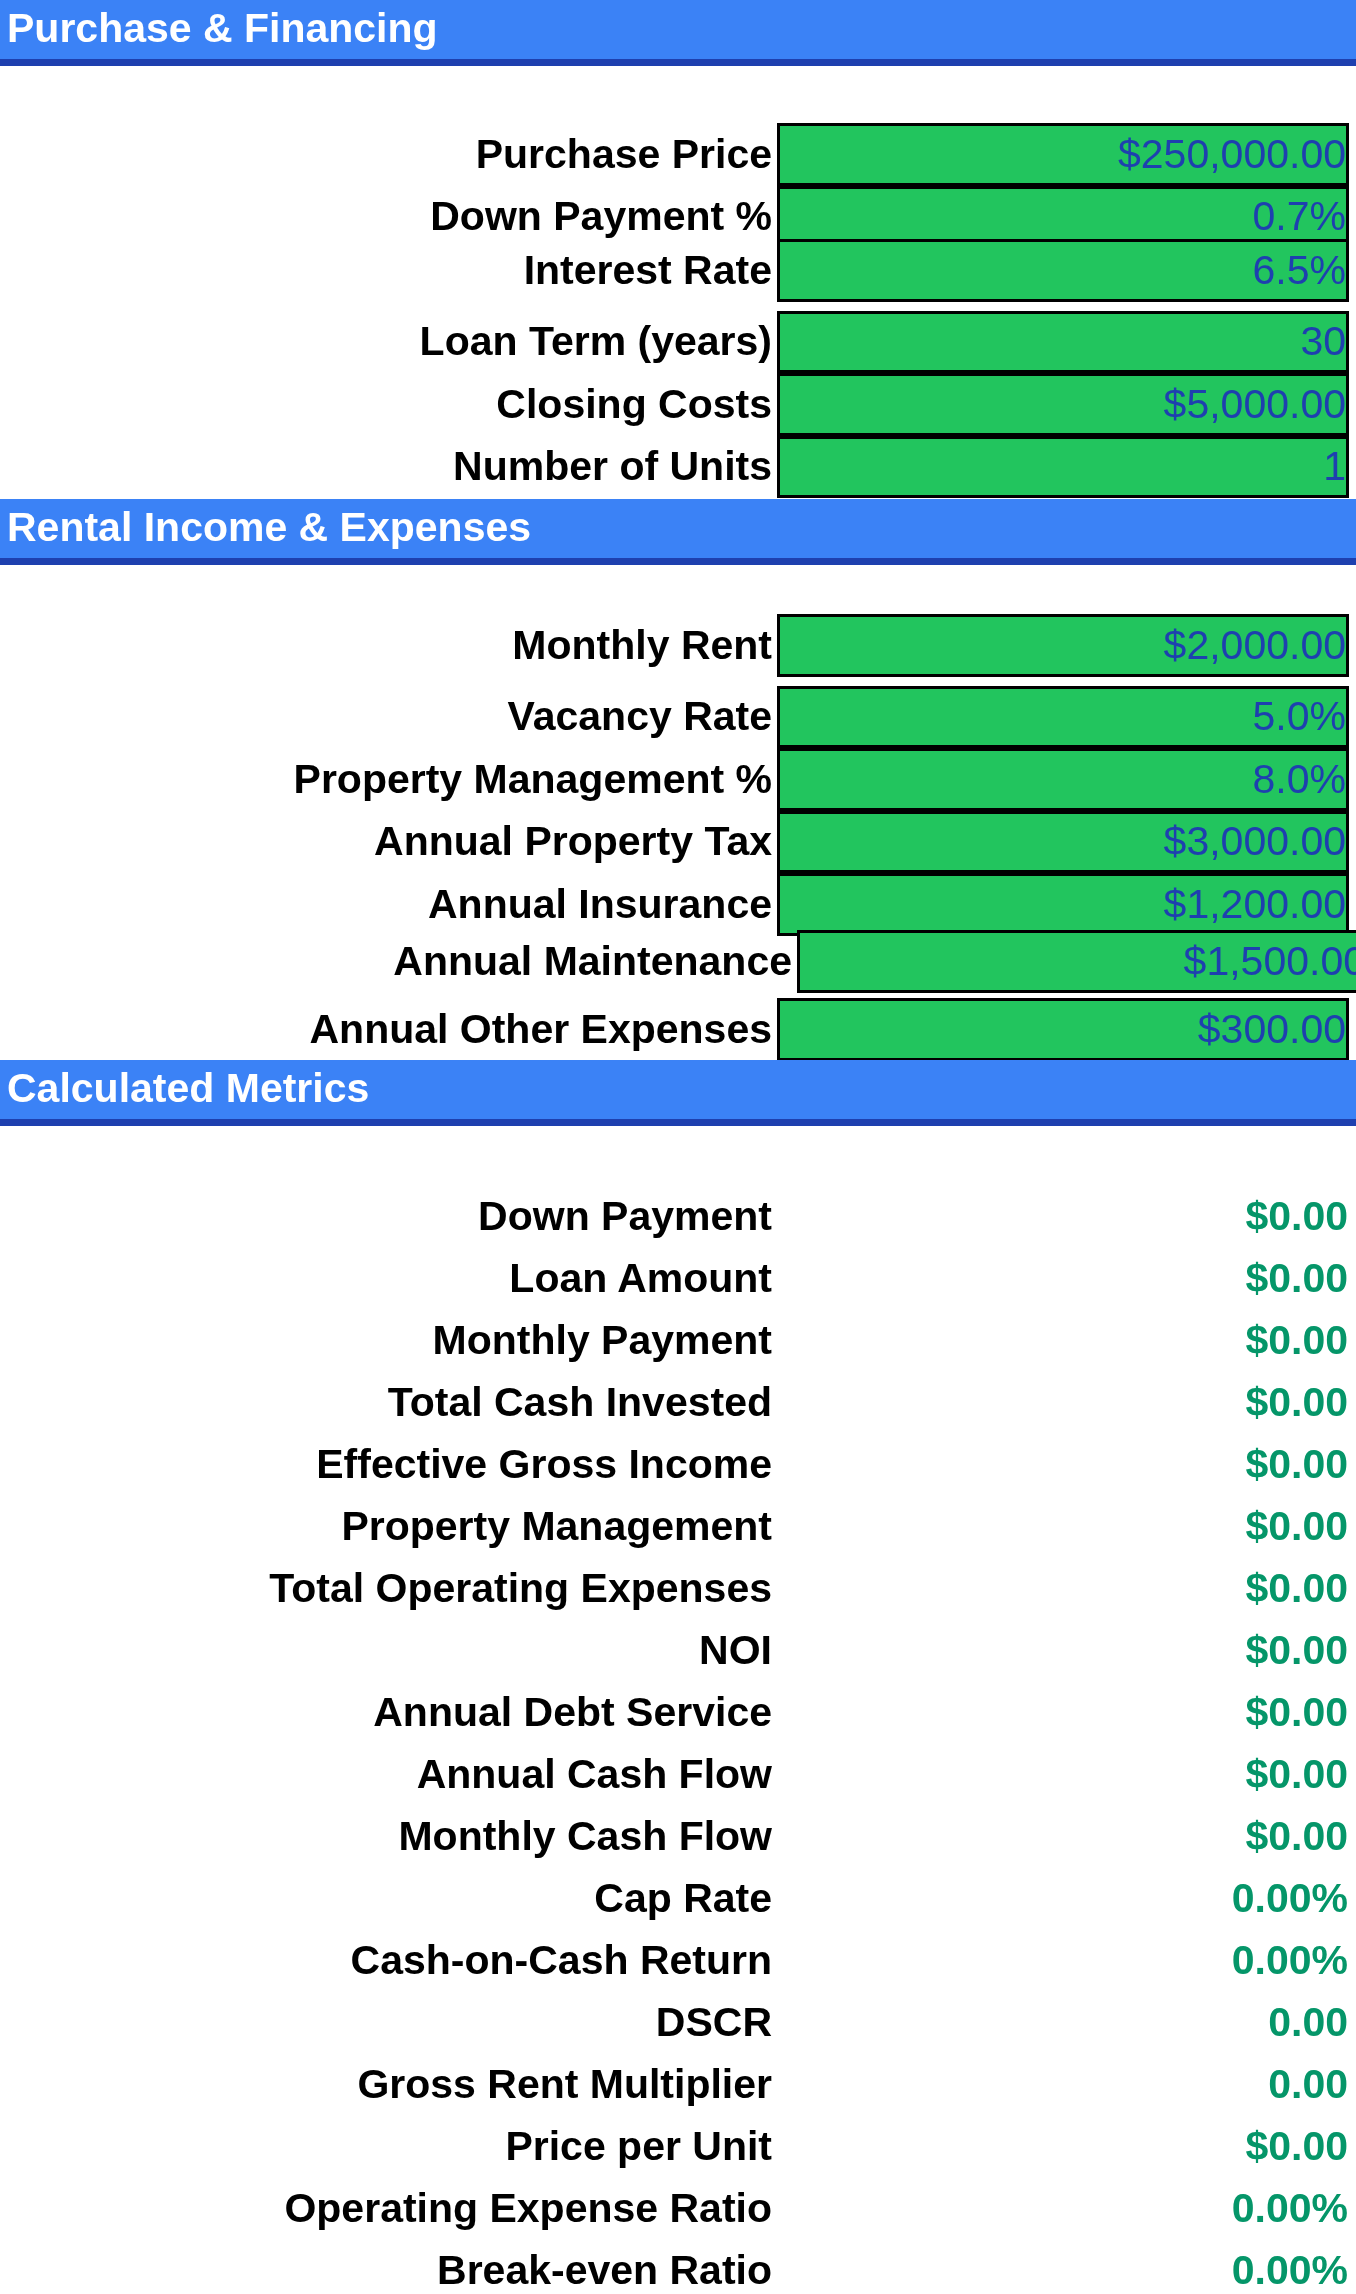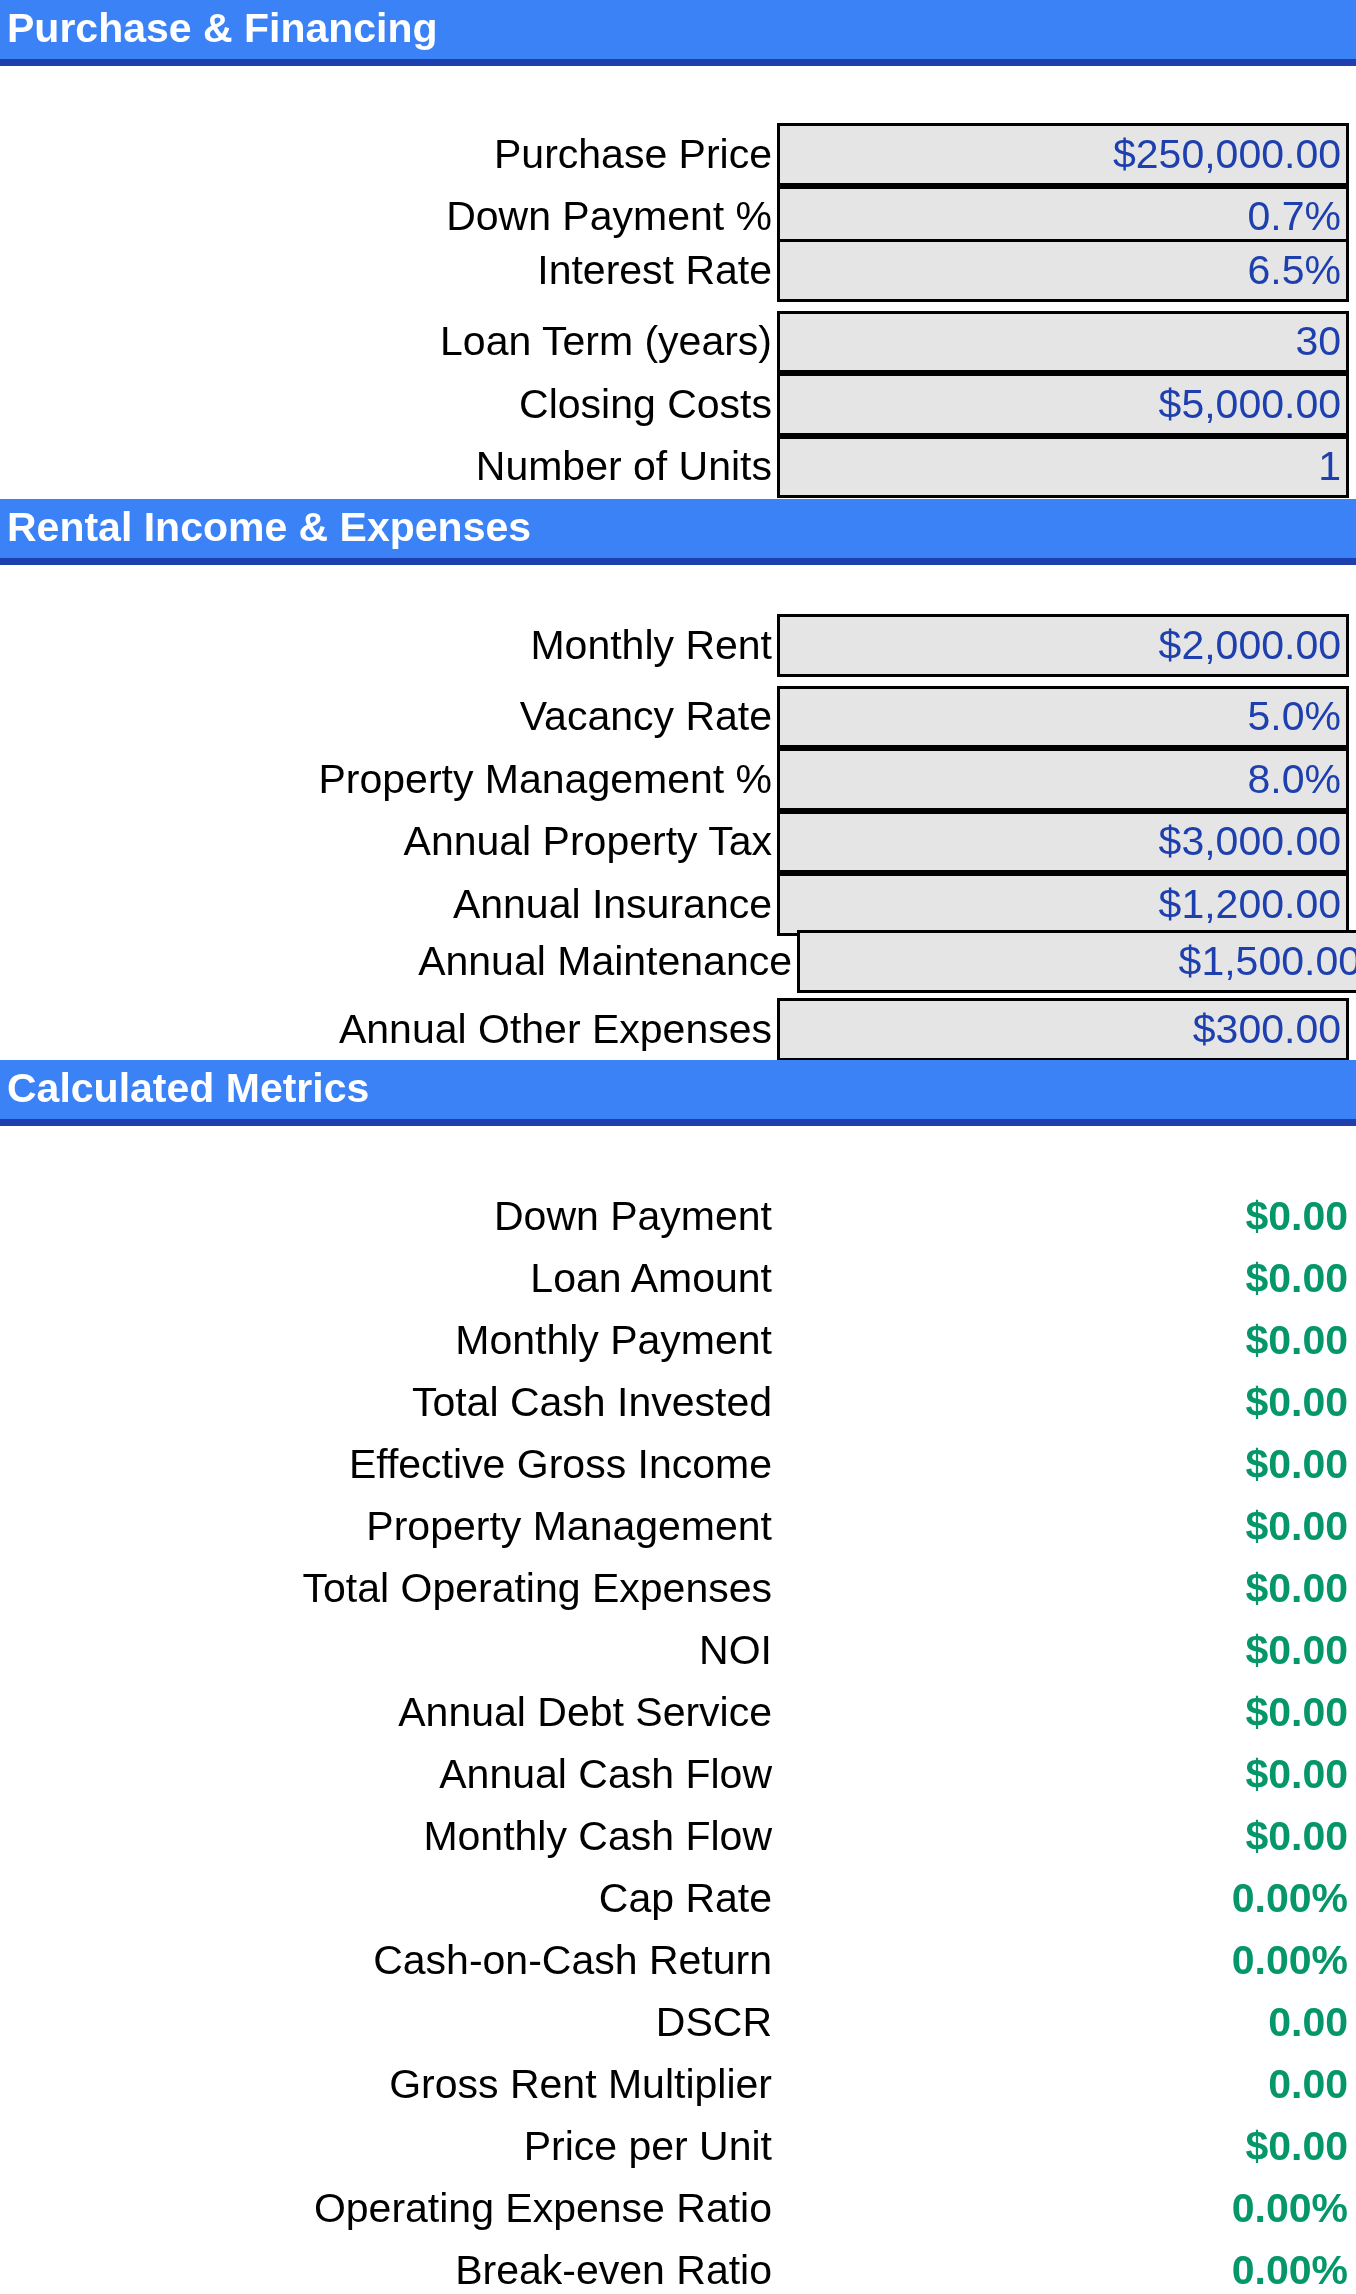--- a/index.html
+++ b/index.html
@@ -15,27 +15,26 @@
     line-height: 59px; padding-left: 7px; box-sizing: content-box;
     white-space: nowrap;
   }
   .section-header span { display: inline-block; position: relative; top: -1px; }
   .row {
     position: absolute; left: 0; width: 1356px; height: 62.5px;
   }
   .label {
     position: absolute; right: 584px; top: 0; height: 100%;
     display: flex; align-items: center; justify-content: flex-end;
-    font-weight: normal; font-size: 41px; color: #000000; white-space: nowrap;
+    font-weight: bold; font-size: 41px; color: #000000; white-space: nowrap;
   }
   .input-cell {
     position: absolute; left: 777px; width: 572px; top: 0; height: 100%;
-    background: #e5e5e5; border: 3px solid #000000; box-sizing: border-box;
+    background: #22c55e; border: 3px solid #000000; box-sizing: border-box;
     display: flex; align-items: center; justify-content: flex-end;
-    padding-right: 5px;
     font-size: 41px; color: #1E40AF; white-space: nowrap;
   }
   .row + .row .input-cell { }
   .metric-value {
     position: absolute; right: 8px; top: 0; height: 100%;
     display: flex; align-items: center; justify-content: flex-end;
     font-weight: bold; font-size: 41px; color: #059669; white-space: nowrap;
   }
   .metric-row { height: 62px; }
 </style>

